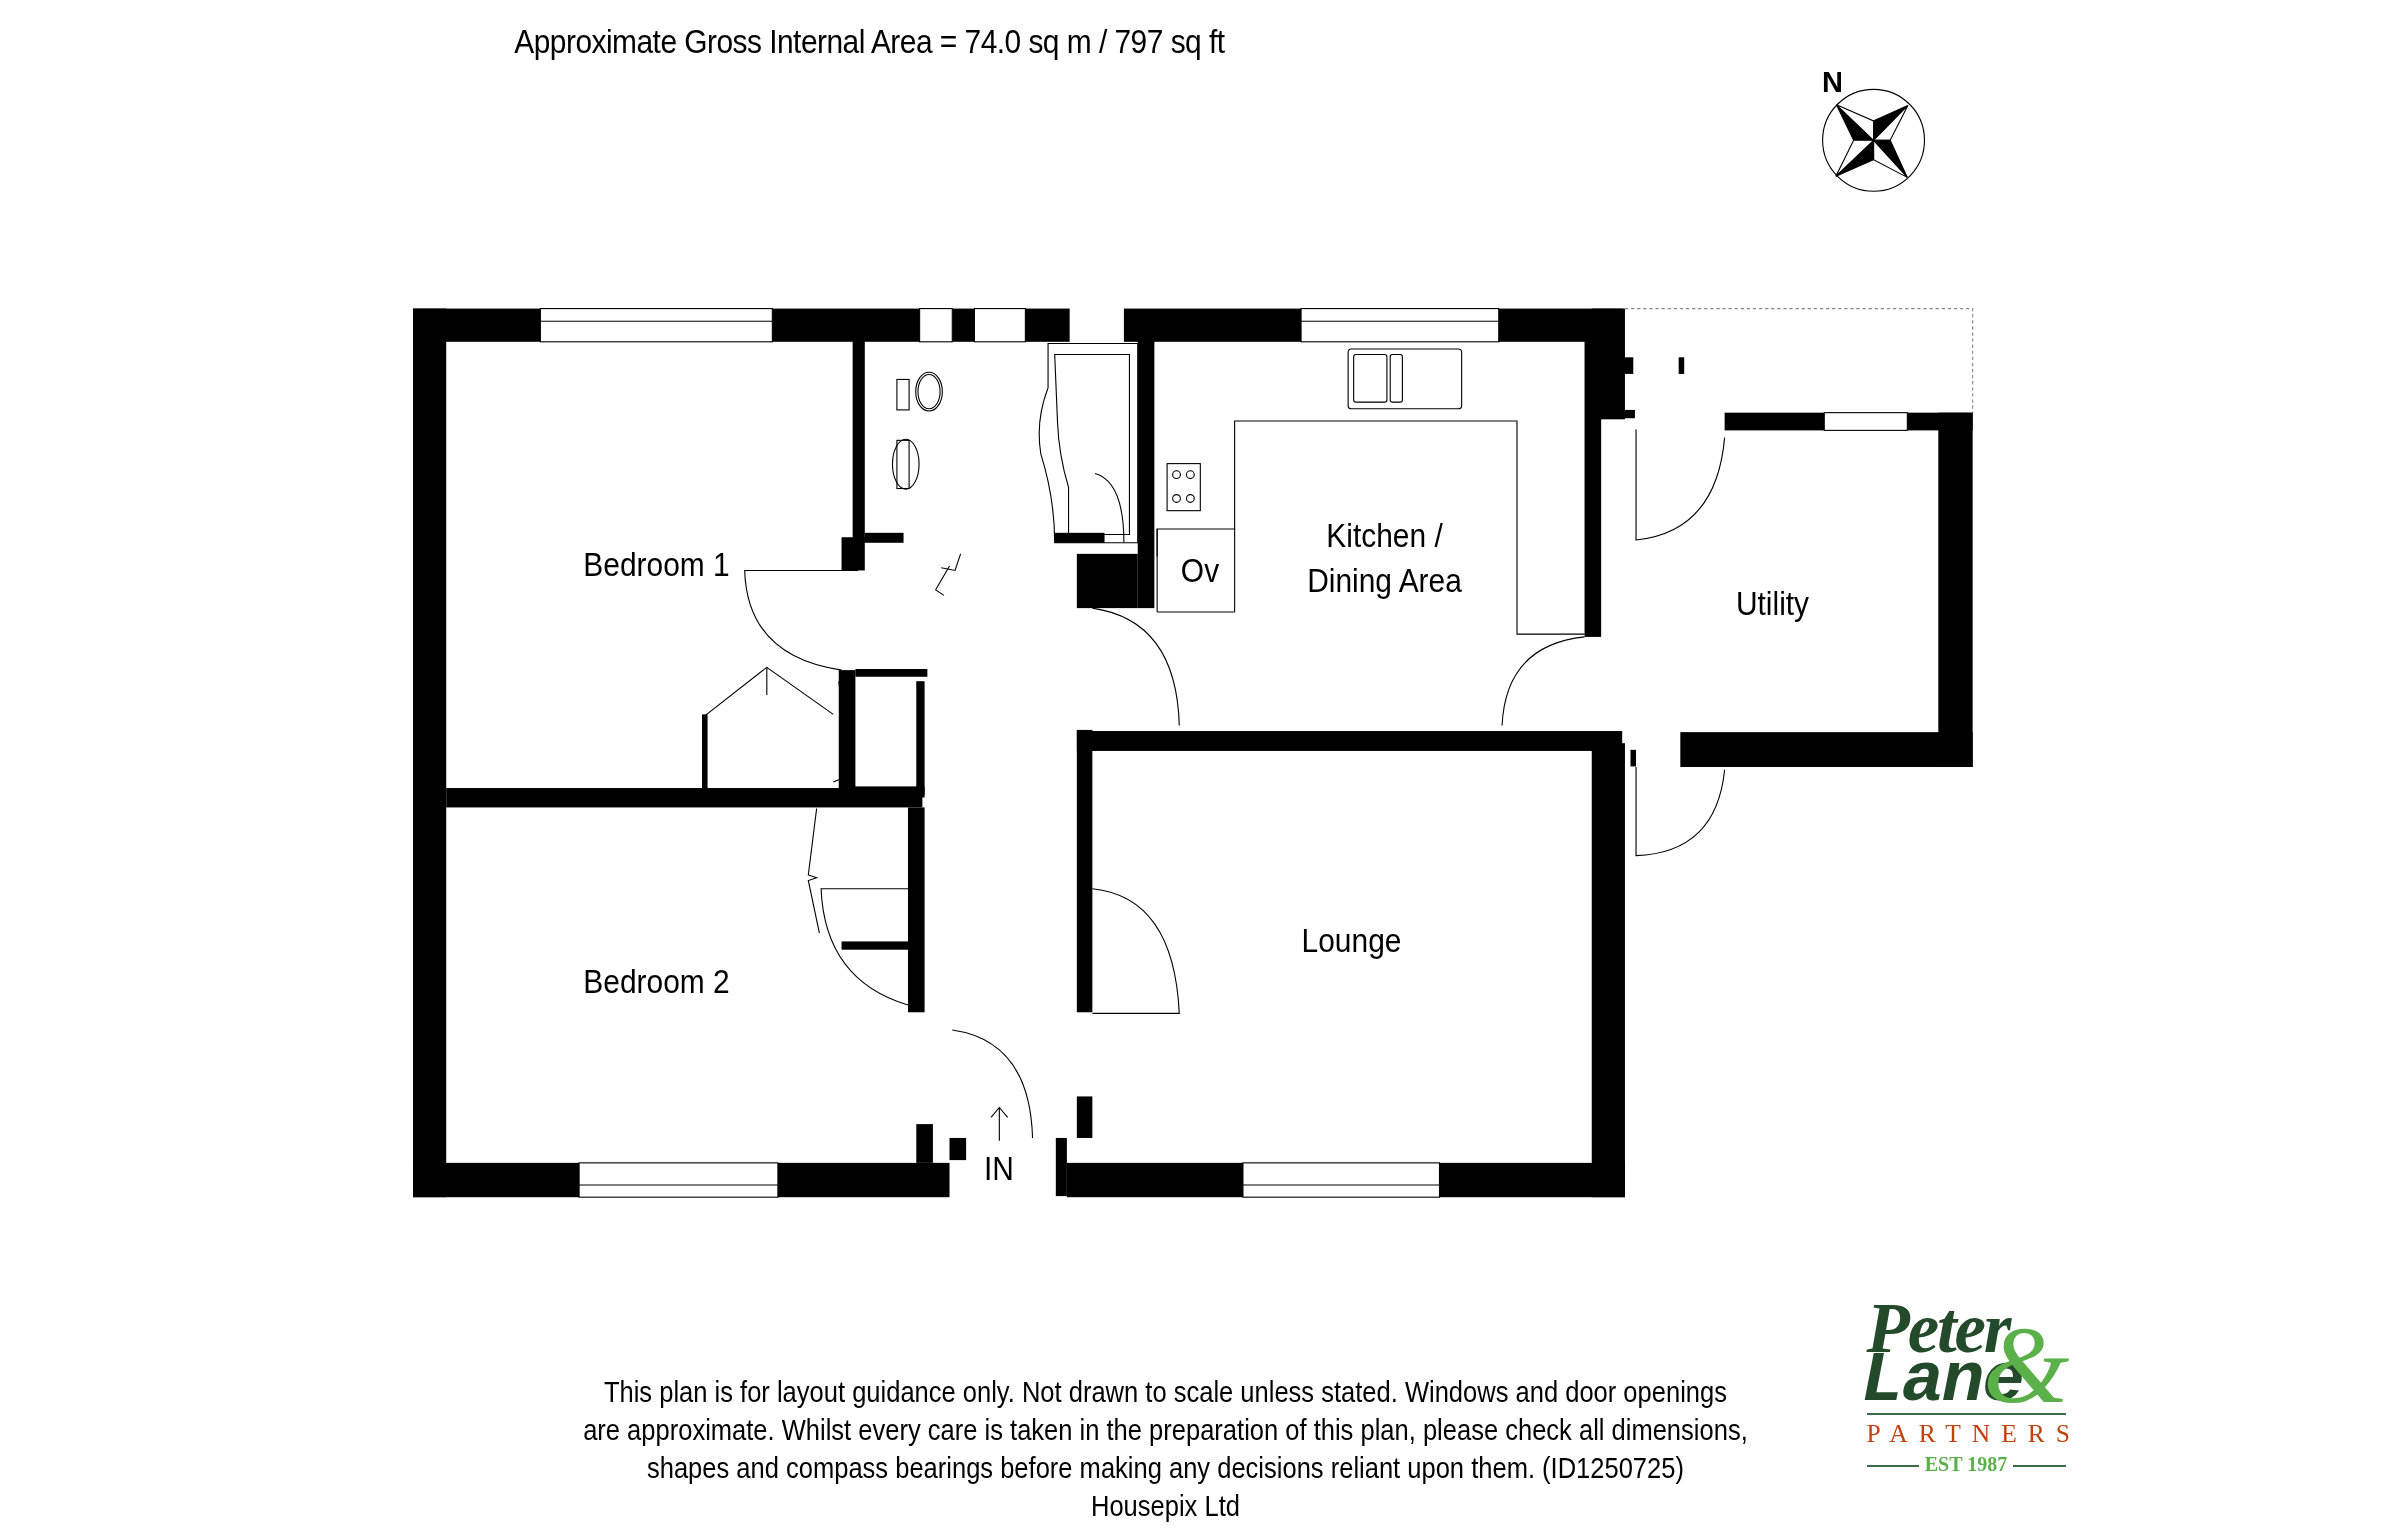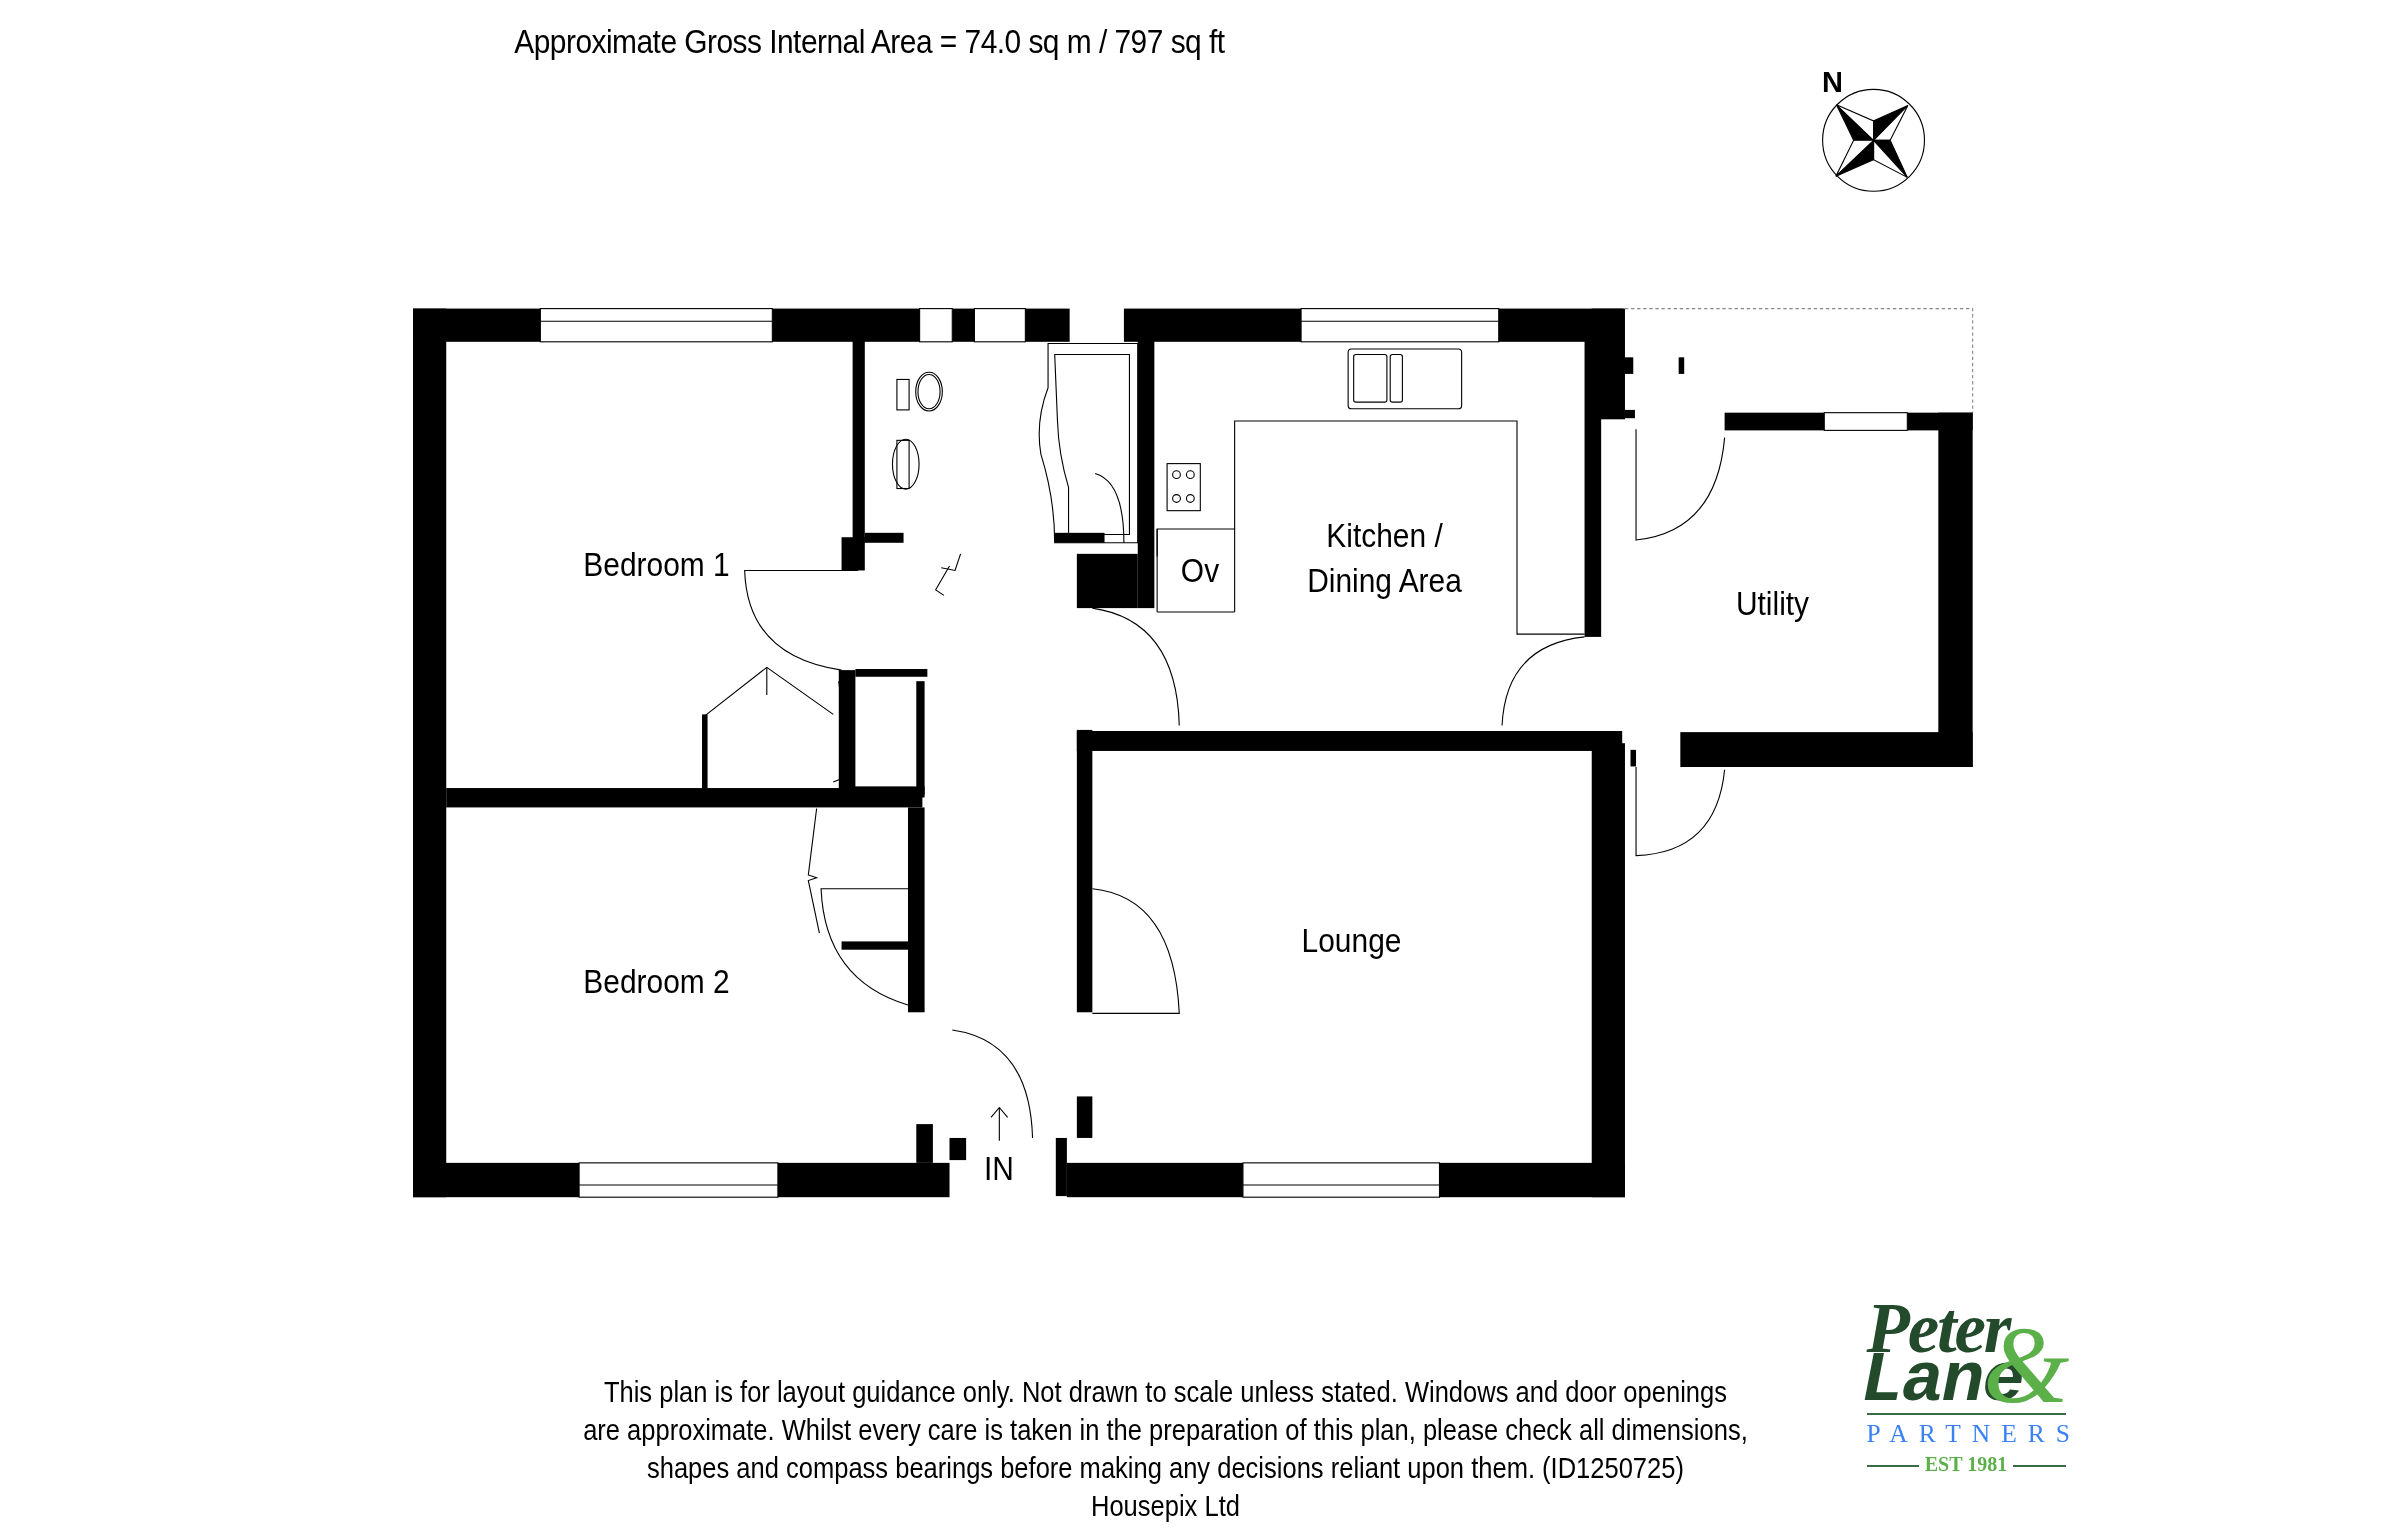--- a/index.html
+++ b/index.html
@@ -8,21 +8,21 @@
   .plan { position: absolute; left: 0; top: 0; }
   .room-label { position: absolute; font-size: 34px; text-align: center; line-height: 45px; transform: scaleX(0.88); }
   .disclaimer { position: absolute; left: 487px; top: 1373px; width: 1357px; text-align: center; font-size: 29px; line-height: 38px; transform: scaleX(0.88); transform-origin: 678px 0; }
   .disclaimer div { white-space: nowrap; }
   .logo { position: absolute; left: 1861px; top: 1298px; width: 221px; height: 177px; }
   .logo .w1, .logo .w2 { position: absolute; font-family: "Liberation Serif", serif; font-style: italic; font-weight: bold; color: #244a2c; font-size: 71px; line-height: 61px; letter-spacing: -2.2px; }
   .logo .w1 { left: 5.5px; top: 0; }
   .logo .w2 { left: 0; top: 53px; font-family: Liberation Mono, monospace; }
   .logo .amp { position: absolute; left: 122px; top: 11px; font-family: "Liberation Serif", serif; font-style: italic; color: #5bb04a; font-size: 111px; line-height: 111px; }
   .logo .rule { position: absolute; left: 5.5px; width: 199px; height: 1.7px; background: #3b6b45; }
-  .logo .partners { position: absolute; left: 5.5px; top: 121px; width: 199px; font-family: "Liberation Serif", serif; color: #3b82f6; font-size: 25.5px; letter-spacing: 11px; text-align: center; }
+  .logo .partners { position: absolute; left: 5.5px; top: 121px; width: 199px; font-family: "Liberation Serif", serif; color: #c2410c; font-size: 25.5px; letter-spacing: 11px; text-align: center; }
   .logo .est { position: absolute; left: 5.5px; top: 155px; width: 199px; text-align: center; font-family: "Liberation Serif", serif; font-weight: bold; color: #5bb04a; font-size: 20px; }
   .logo .est span { background: #fff; padding: 0 5.5px; position: relative; }
   .logo .estline { position: absolute; left: 5.5px; top: 167px; width: 199px; height: 1.7px; background: #3b6b45; }
 </style>
 </head>
 <body>
 
 <div class="title">Approximate Gross Internal Area  = 74.0 sq m / 797 sq ft</div>
 
 <svg class="plan" width="2389" height="1539" viewBox="0 0 4315 2779" xmlns="http://www.w3.org/2000/svg">
@@ -186,15 +186,15 @@
   <div>Housepix Ltd</div>
 </div>
 
 <div class="logo">
   <div class="w1">Peter</div>
   <div class="w2">Lane</div>
   <div class="amp">&amp;</div>
   <div class="rule" style="top:115px;"></div>
   <div class="partners">PARTNERS</div>
   <div class="estline"></div>
-  <div class="est"><span>EST 1981</span></div>
+  <div class="est"><span>EST 1987</span></div>
 </div>
 
 
 </body></html>

